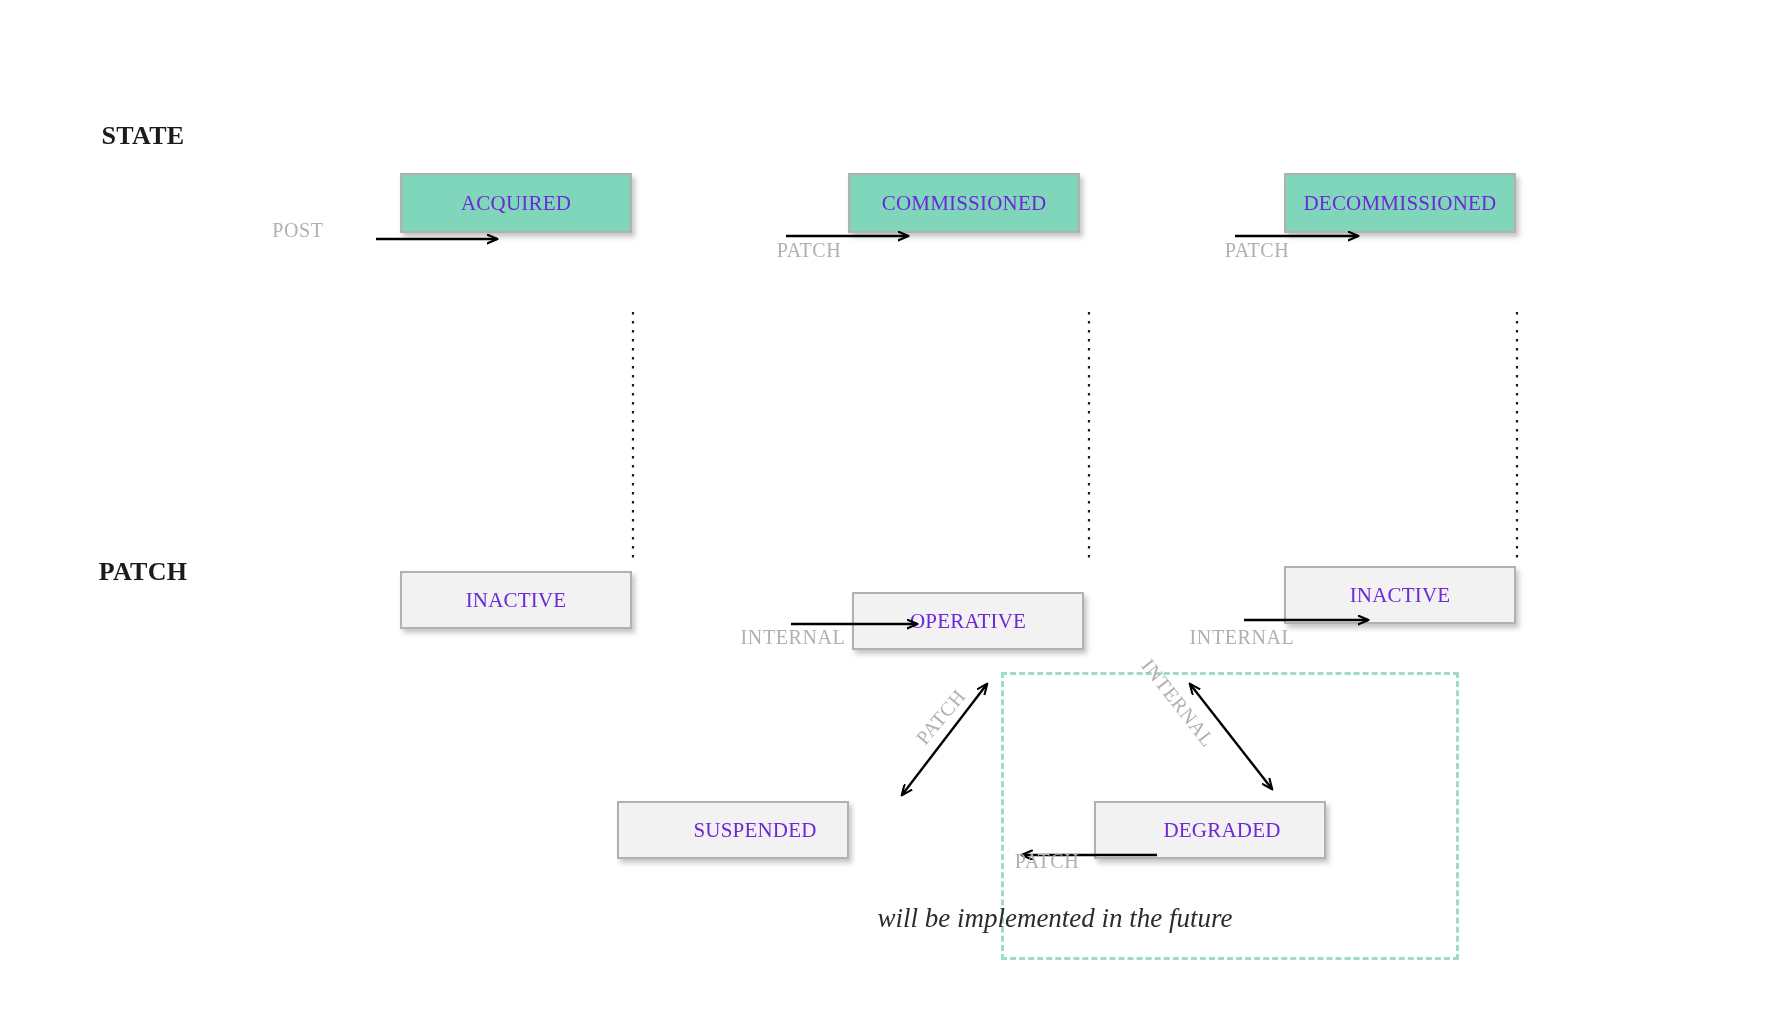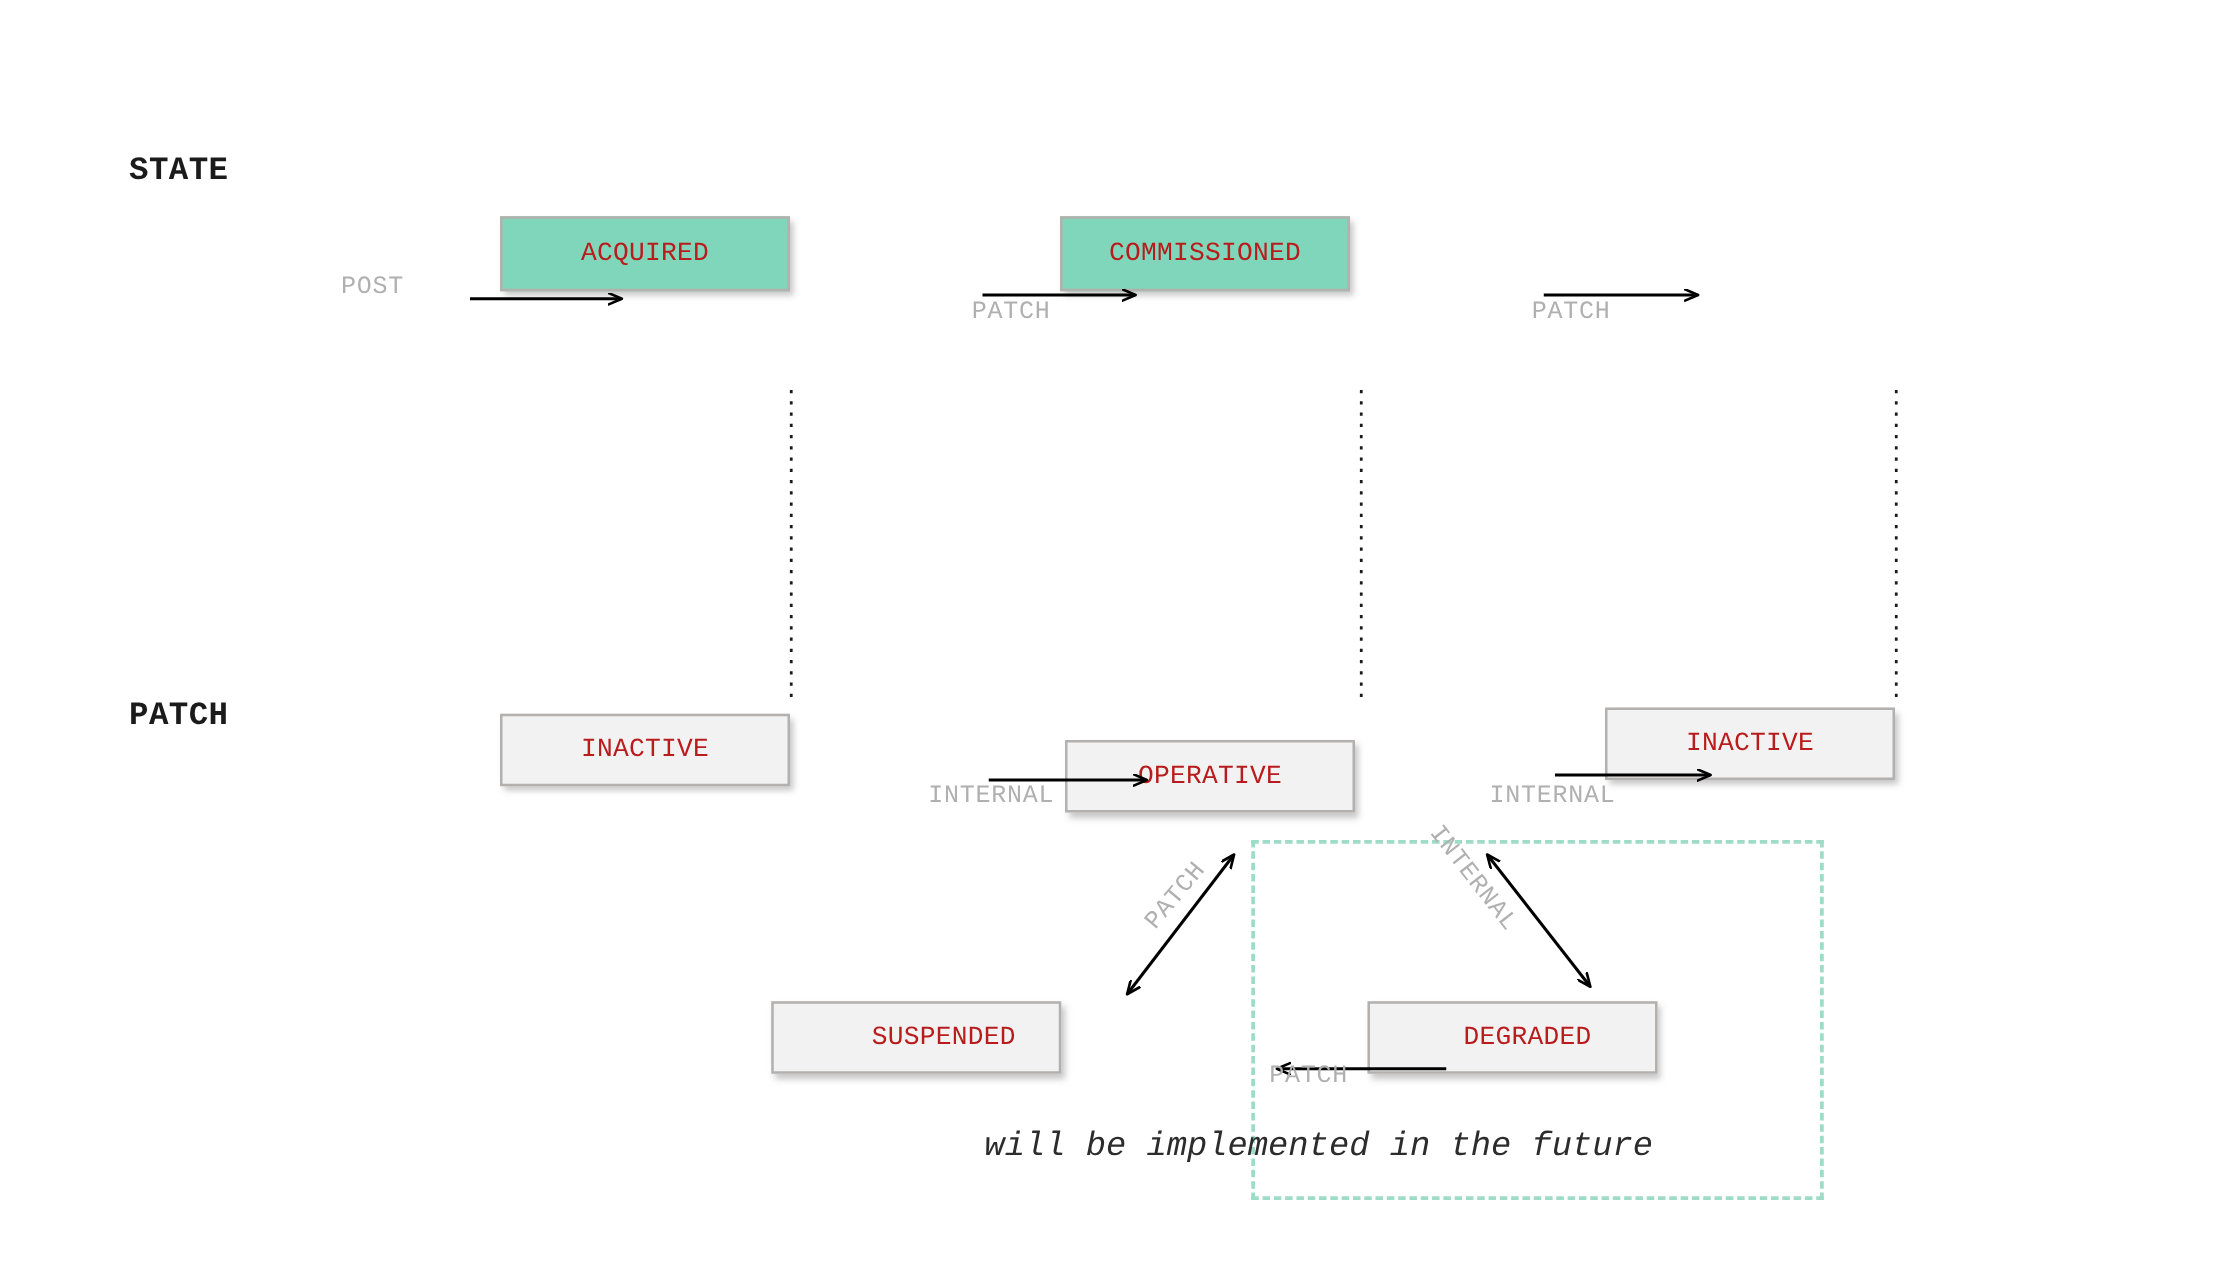--- a/index.html
+++ b/index.html
@@ -5,40 +5,40 @@
   html, body {
     margin: 0;
     padding: 0;
     background: #ffffff;
   }
   #canvas {
     position: relative;
     width: 1774px;
     height: 1010px;
     background: #ffffff;
-    font-family: Liberation Mono, monospace;
+    font-family: Liberation Serif, serif;
     overflow: hidden;
   }
   .row-label {
     position: absolute;
     font-size: 26px;
     font-weight: bold;
     color: #1b1b1b;
     letter-spacing: 0.3px;
     white-space: nowrap;
   }
   .node {
     position: absolute;
     box-sizing: border-box;
     display: flex;
     align-items: center;
     justify-content: center;
     border: 2px solid #b3b0ad;
     font-size: 21px;
-    color: #b91c1c;
+    color: #6d28d9;
     letter-spacing: 0.2px;
     white-space: nowrap;
     box-shadow: 3px 4px 5px rgba(120,120,120,0.42);
   }
   .node.state {
     background: #7fd6ba;
   }
   .node.mode {
     background: #f2f2f2;
   }
@@ -76,20 +76,21 @@
 </head>
 <body>
 
 <div id="canvas">
 
   <div class="row-label" id="label-state" style="left: 143px; top: 136px; transform: translate(-50%, -50%);">STATE</div>
   <div class="row-label" id="label-mode" style="left: 143px; top: 572px; transform: translate(-50%, -50%);">PATCH</div>
 
   <div class="node state" id="node-acquired" style="width: 232px; height: 60px; left: 400px; top: 173px;">ACQUIRED</div>
   <div class="node state" id="node-commissioned" style="width: 232px; height: 60px; left: 848px; top: 173px;">COMMISSIONED</div>
+  <div class="node state" id="node-decommissioned" style="width: 232px; height: 60px; left: 1284px; top: 173px;">DECOMMISSIONED</div>
 
   <div class="node mode" id="node-inactive-left" style="width: 232px; height: 58px; left: 400px; top: 571px;">INACTIVE</div>
   <div class="node mode" id="node-operative" style="width: 232px; height: 58px; left: 852px; top: 592px;">OPERATIVE</div>
   <div class="node mode" id="node-inactive-right" style="width: 232px; height: 58px; left: 1284px; top: 566px;">INACTIVE</div>
   <div class="node mode" id="node-suspended" style="width: 232px; height: 58px; left: 617px; top: 801px; padding-left: 44px;">SUSPENDED</div>
   <div class="node mode" id="node-degraded" style="width: 232px; height: 58px; left: 1094px; top: 801px; padding-left: 24px;">DEGRADED</div>
 
   <div class="dashed-zone" id="dashed-zone" style="left: 1001px; top: 672px; width: 458px; height: 288px;"></div>
 
   <svg class="overlay" viewBox="0 0 1774 1026" xmlns="http://www.w3.org/2000/svg">

